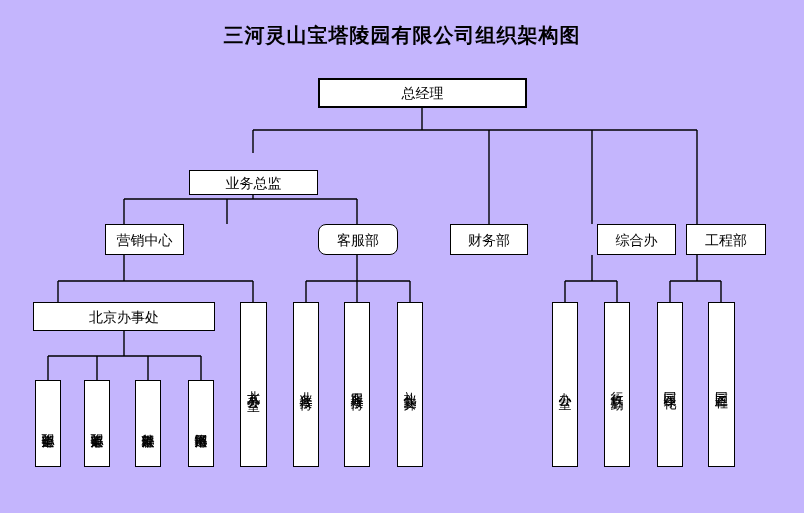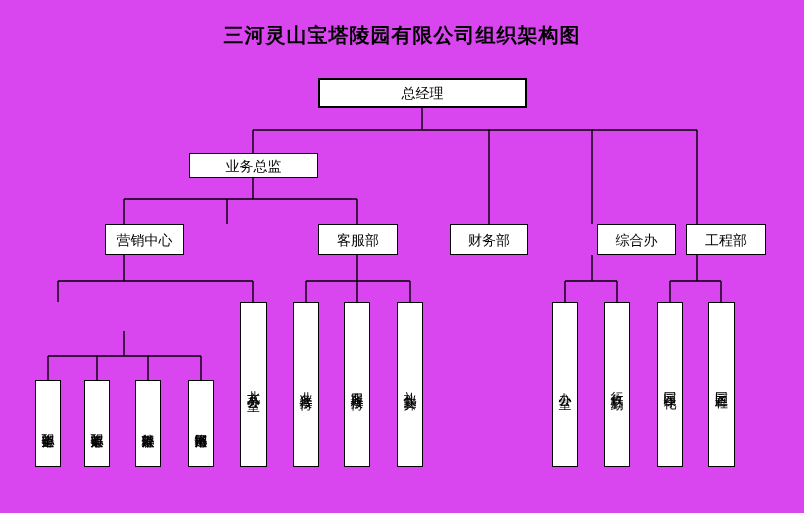--- a/index.html
+++ b/index.html
@@ -1,19 +1,19 @@
 <!DOCTYPE html>
 <html><head>
 <meta charset="utf-8">
 <style>
   html, body { margin: 0; padding: 0; background: #ffffff; }
   .canvas {
     position: relative;
     width: 804px; height: 513px;
-    background: #d946ef;
+    background: #c4b5fd;
     font-family: "DejaVu Sans", sans-serif;
     color: #000;
     overflow: hidden;
   }
   .chart-title {
     position: absolute;
     top: 22px; left: 0; width: 100%;
     text-align: center;
     font-size: 20px;
     font-weight: bold;
@@ -92,28 +92,29 @@
       <line x1="48" y1="356" x2="201" y2="356"></line>
       <line x1="48" y1="356" x2="48" y2="380"></line>
       <line x1="97" y1="356" x2="97" y2="380"></line>
       <line x1="148" y1="356" x2="148" y2="380"></line>
       <line x1="201" y1="356" x2="201" y2="380"></line>
     </g>
   </svg>
 
   <div class="box root" style="left:318px;top:78px;width:209px;height:30px;">总经理</div>
 
-  <div class="box" style="left:189px;top:153px;width:129px;height:25px;text-align:right;">业务总监</div>
+  <div class="box" style="left:189px;top:170px;width:129px;height:25px;text-align:right;">业务总监</div>
 
   <div class="box" style="left:85px;top:224px;width:79px;height:31px;margin-left:20px;">营销中心</div>
-  <div class="box" style="left:318px;top:224px;width:80px;height:31px;">客服部</div>
+  <div class="box" style="left:318px;top:224px;width:80px;height:31px;border-radius:8px;">客服部</div>
   <div class="box" style="left:450px;top:224px;width:78px;height:31px;">财务部</div>
   <div class="box" style="left:553px;top:224px;width:79px;height:31px;margin-left:44px;">综合办</div>
   <div class="box" style="left:686px;top:224px;width:80px;height:31px;">工程部</div>
 
+  <div class="box" style="left:33px;top:302px;width:182px;height:29px;">北京办事处</div>
 
   <div class="box vbox" style="left:240px;top:302px;width:27px;height:165px;">北京办公室</div>
   <div class="box vbox" style="left:293px;top:302px;width:26px;height:165px;">业务接待</div>
   <div class="box vbox" style="left:344px;top:302px;width:26px;height:165px;">客服接待</div>
   <div class="box vbox" style="left:397px;top:302px;width:26px;height:165px;">礼仪安葬</div>
   <div class="box vbox" style="left:552px;top:302px;width:26px;height:165px;">办公室</div>
   <div class="box vbox" style="left:604px;top:302px;width:26px;height:165px;">行政后勤</div>
   <div class="box vbox" style="left:657px;top:302px;width:26px;height:165px;">园区绿化</div>
   <div class="box vbox" style="left:708px;top:302px;width:27px;height:165px;">园区工程</div>
 

